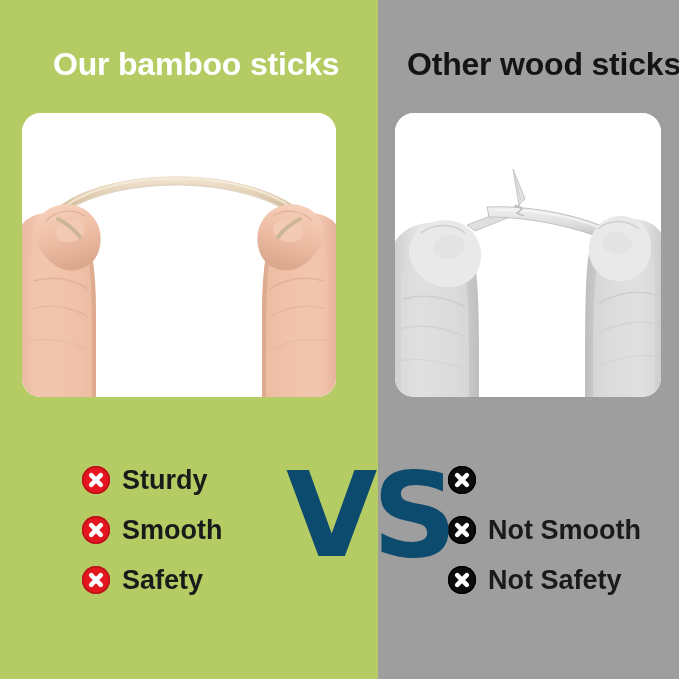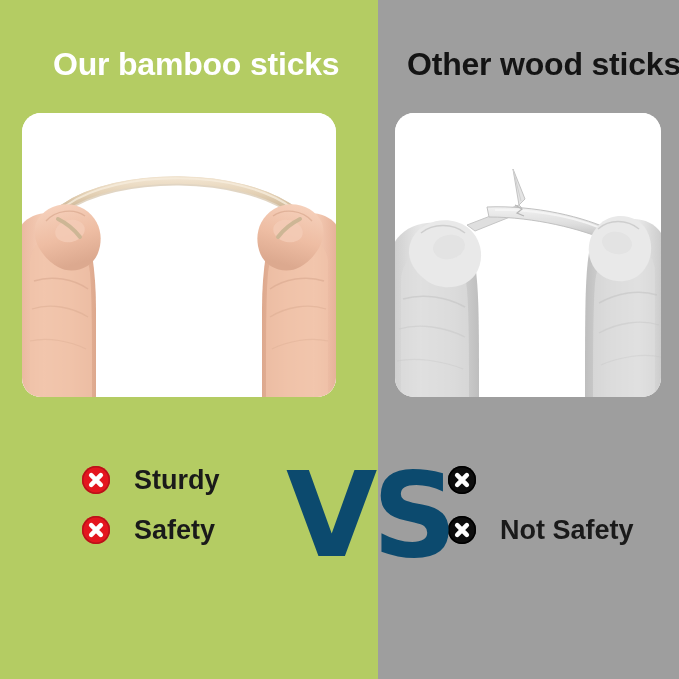--- a/index.html
+++ b/index.html
@@ -40,21 +40,21 @@
     display:flex;align-items:center;height:50px;
   }
   .xicon{
     width:28px;height:28px;border-radius:50%;
     flex:0 0 28px;position:relative;
   }
   .xicon.red{background:#e4161f;box-shadow:inset 0 0 0 1.5px #b8121a;}
   .xicon.black{background:#0d0d0d;box-shadow:inset 0 0 0 1.5px #000000;}
   .xicon svg{position:absolute;left:0;top:0;width:28px;height:28px;}
   .feature-label{
-    margin-left:24px;font-size:27px;font-weight:bold;color:#1a1a1a;
+    margin-left:12px;font-size:27px;font-weight:bold;color:#1a1a1a;
     white-space:nowrap;line-height:1;
   }
 
   
   .vs{
     position:absolute;left:286px;top:456px;
     font-size:118px;font-weight:bold;color:#0c4a6e;
     line-height:1;letter-spacing:-5px;
     font-family:"DejaVu Sans","Liberation Sans",sans-serif;
   }
@@ -211,49 +211,65 @@
 
     <div class="feature-row">
       <span class="xicon red">
         <svg viewBox="0 0 28 28">
           <path d="M9.2 9.2 L18.8 18.8 M18.8 9.2 L9.2 18.8" stroke="#ffffff" stroke-width="4.6" stroke-linecap="round"></path>
         </svg>
       </span>
       <span class="feature-label">Sturdy</span>
     </div>
 
-
     <div class="feature-row">
       <span class="xicon red">
         <svg viewBox="0 0 28 28">
           <path d="M9.2 9.2 L18.8 18.8 M18.8 9.2 L9.2 18.8" stroke="#ffffff" stroke-width="4.6" stroke-linecap="round"></path>
         </svg>
       </span>
+      <span class="feature-label">Smooth</span>
+    </div>
+
+    <div class="feature-row">
+      <span class="xicon red">
+        <svg viewBox="0 0 28 28">
+          <path d="M9.2 9.2 L18.8 18.8 M18.8 9.2 L9.2 18.8" stroke="#ffffff" stroke-width="4.6" stroke-linecap="round"></path>
+        </svg>
+      </span>
       <span class="feature-label">Safety</span>
     </div>
 
   </div>
 
   <div class="features features-right">
 
     <div class="feature-row">
       <span class="xicon black">
         <svg viewBox="0 0 28 28">
           <path d="M9.2 9.2 L18.8 18.8 M18.8 9.2 L9.2 18.8" stroke="#ffffff" stroke-width="4.6" stroke-linecap="round"></path>
         </svg>
       </span>
     </div>
 
-
     <div class="feature-row">
       <span class="xicon black">
         <svg viewBox="0 0 28 28">
           <path d="M9.2 9.2 L18.8 18.8 M18.8 9.2 L9.2 18.8" stroke="#ffffff" stroke-width="4.6" stroke-linecap="round"></path>
         </svg>
       </span>
+      <span class="feature-label">Not Smooth</span>
+    </div>
+
+    <div class="feature-row">
+      <span class="xicon black">
+        <svg viewBox="0 0 28 28">
+          <path d="M9.2 9.2 L18.8 18.8 M18.8 9.2 L9.2 18.8" stroke="#ffffff" stroke-width="4.6" stroke-linecap="round"></path>
+        </svg>
+      </span>
       <span class="feature-label">Not Safety</span>
     </div>
 
   </div>
 
   <div class="vs">VS</div>
 
 </div>
 
 </body></html>

